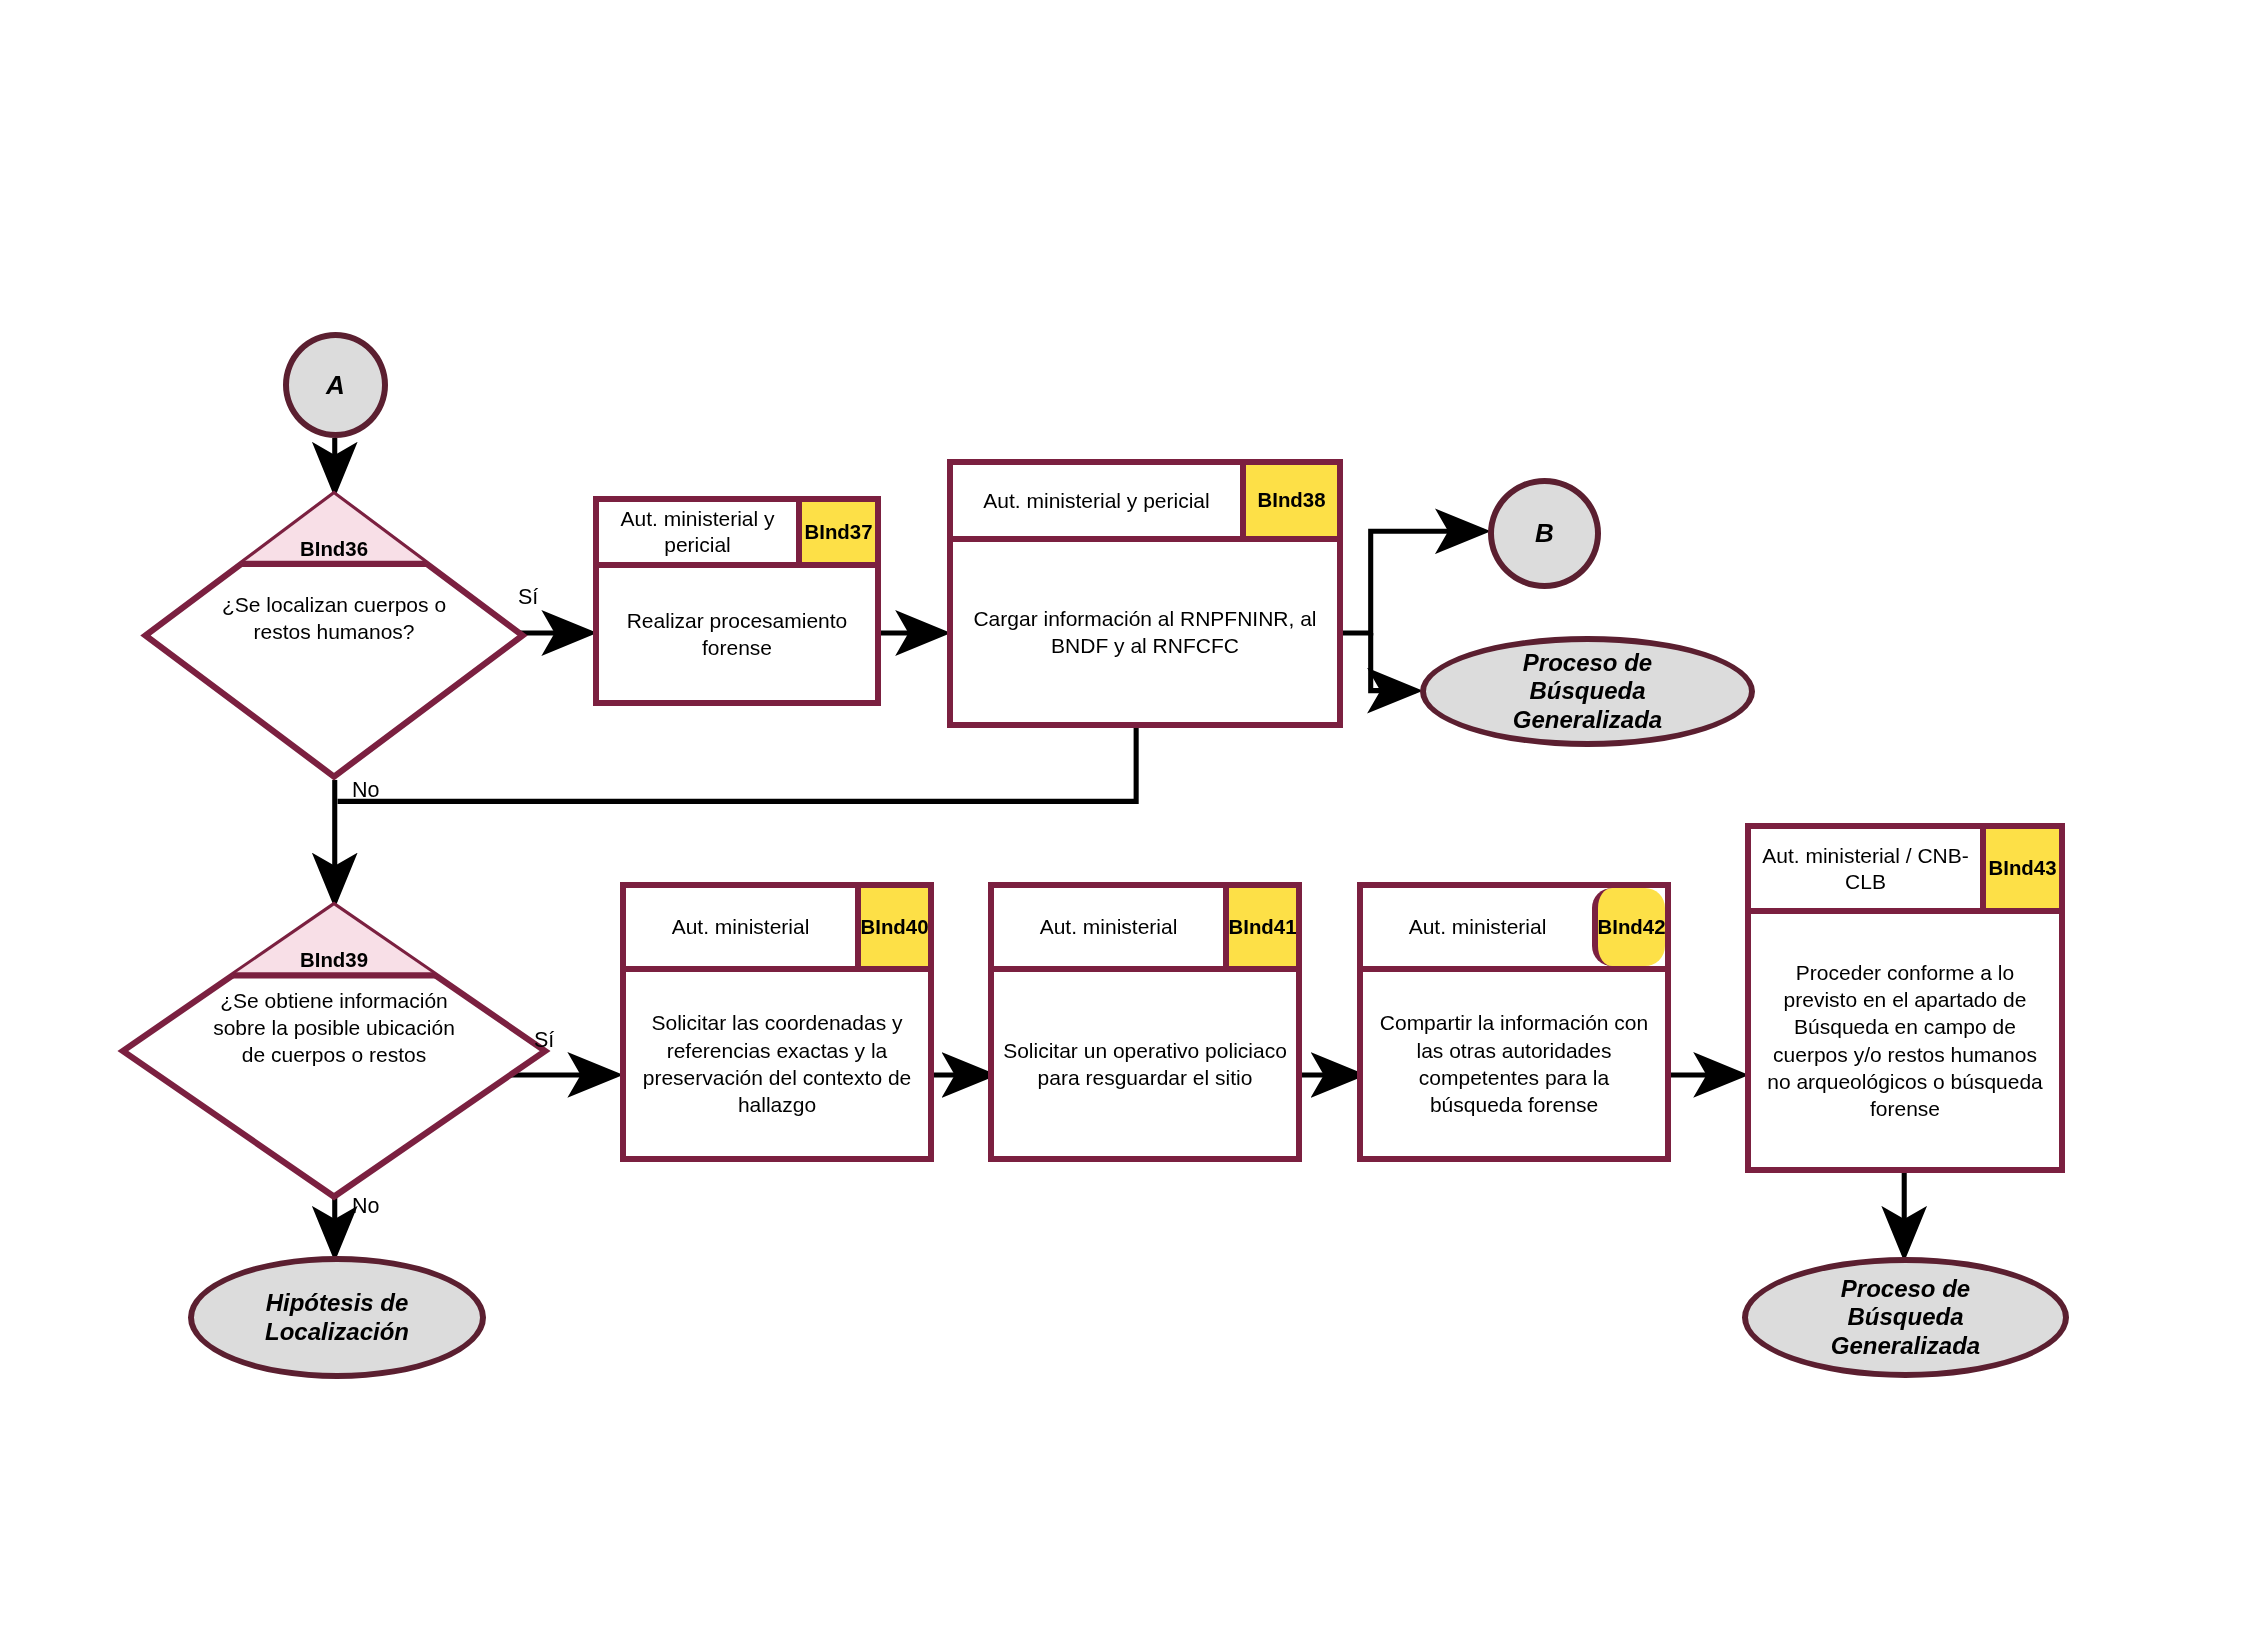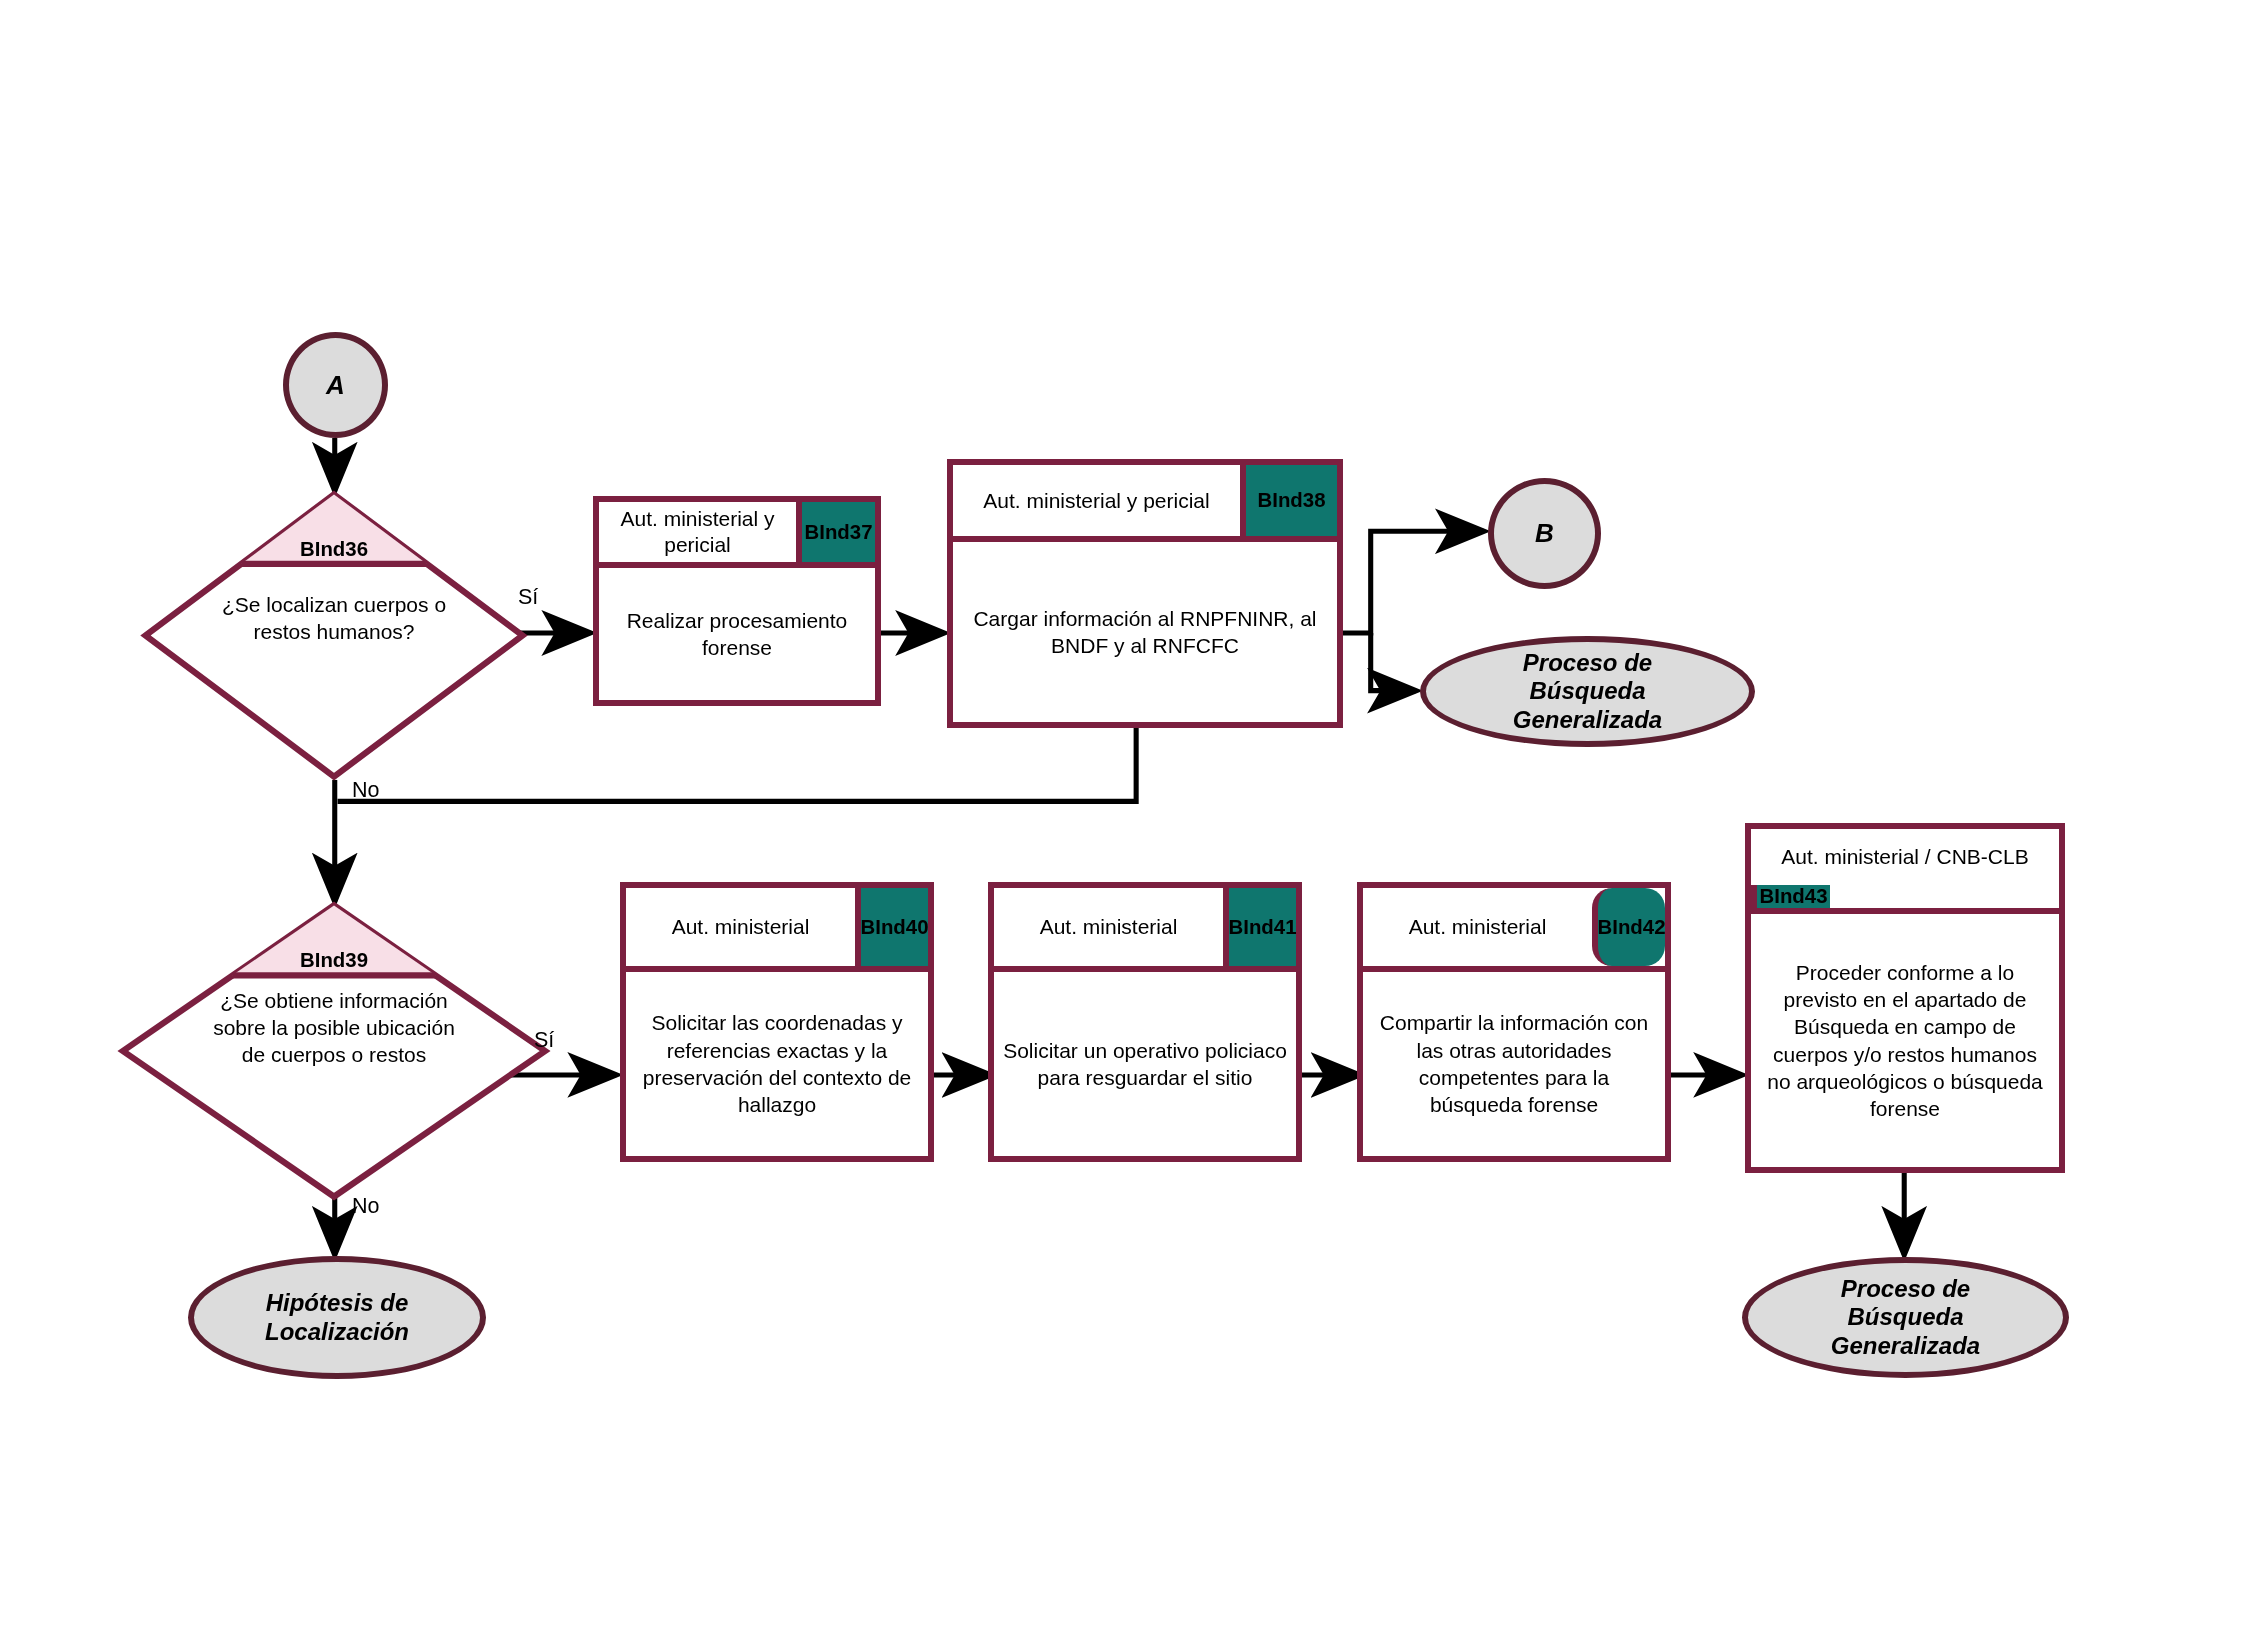--- a/index.html
+++ b/index.html
@@ -103,21 +103,21 @@
     justify-content: center;
     text-align: center;
     font-size: 21px;
     color: #000;
     line-height: 1.22;
     padding: 2.3px 4.5px;
     box-sizing: border-box;
   }
   .pbox .phead-code {
     flex: 0 0 auto;
-    background: #0f766e;
+    background: #fde047;
     border-left: 6.2px solid #7b2040;
     display: flex;
     align-items: center;
     justify-content: center;
     text-align: center;
     font-size: 20.4px;
     font-weight: bold;
     color: #000;
     box-sizing: border-box;
     padding: 0 2px;
@@ -252,21 +252,21 @@
 
   <div class="pbox" style="left:1357px; top:882px; width:314px; height:280px;">
     <div class="phead" style="height:84px;">
       <div class="phead-actor">Aut. ministerial</div>
       <div class="phead-code" style="width:73px;border-radius:20px;">BInd42</div>
     </div>
     <div class="pbody">Compartir la información con las otras autoridades competentes para la búsqueda forense</div>
   </div>
 
   <div class="pbox" style="left:1745px; top:823px; width:320px; height:350px;">
-    <div class="phead" style="height:85px;flex-direction:column;">
+    <div class="phead" style="height:85px;">
       <div class="phead-actor">Aut. ministerial / CNB-CLB</div>
       <div class="phead-code" style="width:79px;">BInd43</div>
     </div>
     <div class="pbody">Proceder conforme a lo previsto en el apartado de Búsqueda en campo de cuerpos y/o restos humanos no arqueológicos o búsqueda forense</div>
   </div>
 
   <div class="node-ellipse proc" style="left:1420px; top:636px; width:335px; height:111px;">
     <span style="display:block; width:70%;">Proceso de Búsqueda Generalizada</span>
   </div>
 

